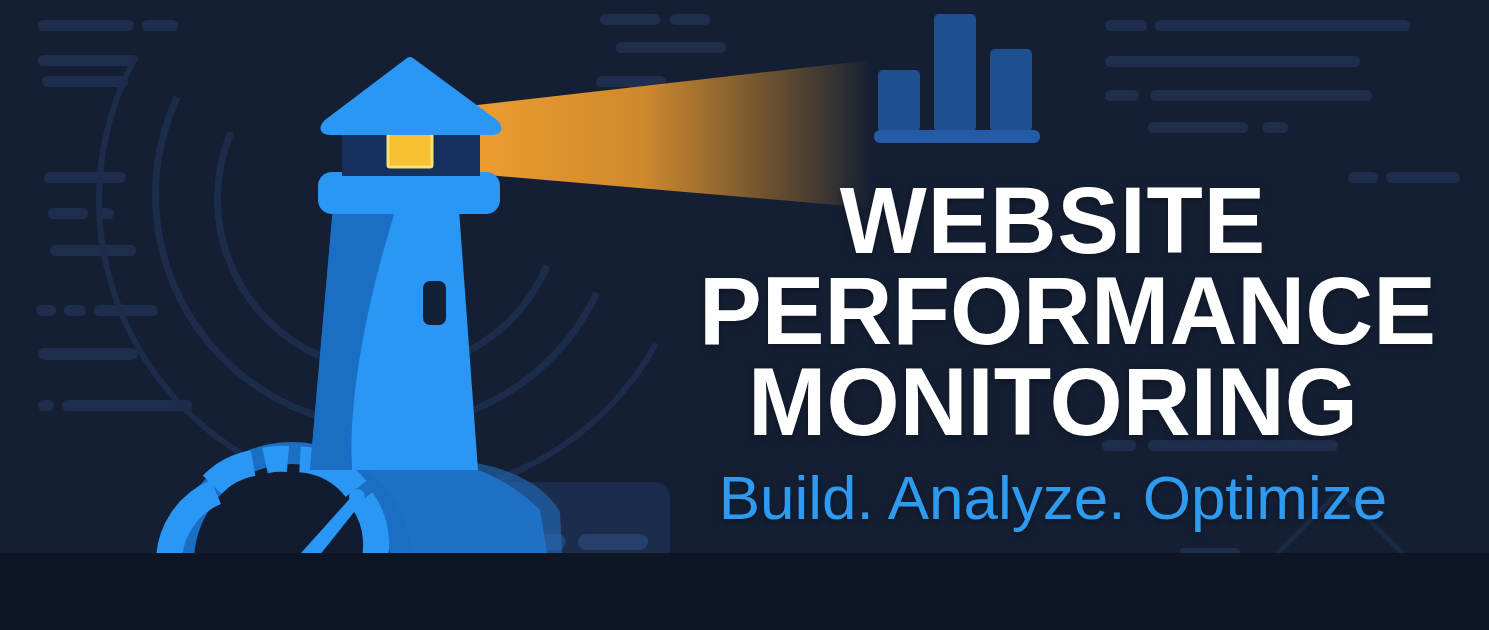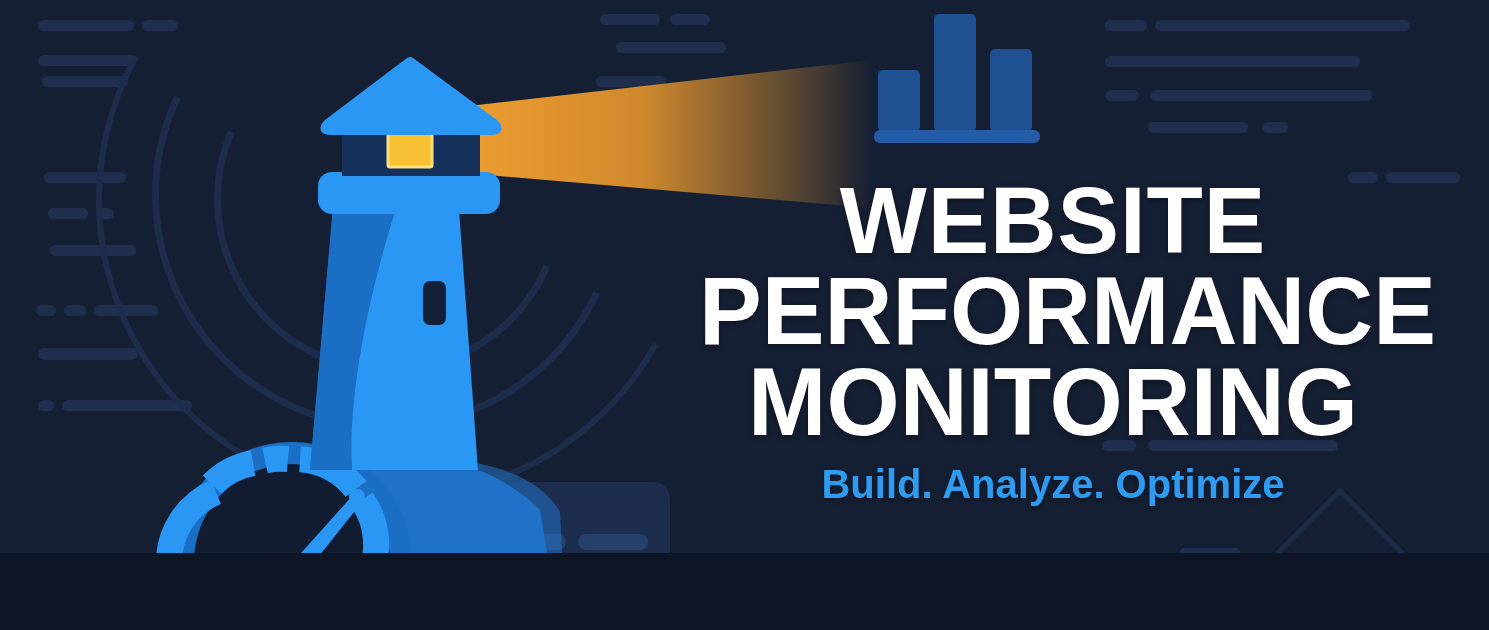--- a/index.html
+++ b/index.html
@@ -78,24 +78,24 @@
     font-size: 97px;
     margin: 0;
     text-shadow: 0 2px 6px rgba(0,0,0,0.35);
     transform: scaleX(0.97);
   }
   .headline.l1 { font-size: 95px; letter-spacing: 1px; }
   .headline.l2 { font-size: 97px; letter-spacing: 0px; }
   .headline.l3 { font-size: 97px; letter-spacing: 0px; }
   .subtitle {
     color: #2e9bf0;
-    font-size: 40px;
+    font-size: 62px;
     text-align: center;
     margin: 14px 0 0 0;
-    font-weight: bold;
+    font-weight: normal;
     letter-spacing: 0px;
     text-shadow: 0 2px 5px rgba(0,0,0,0.35);
   }
 
   
   #barchart {
     position: absolute;
     left: 874px;
     top: 8px;
     width: 200px;

